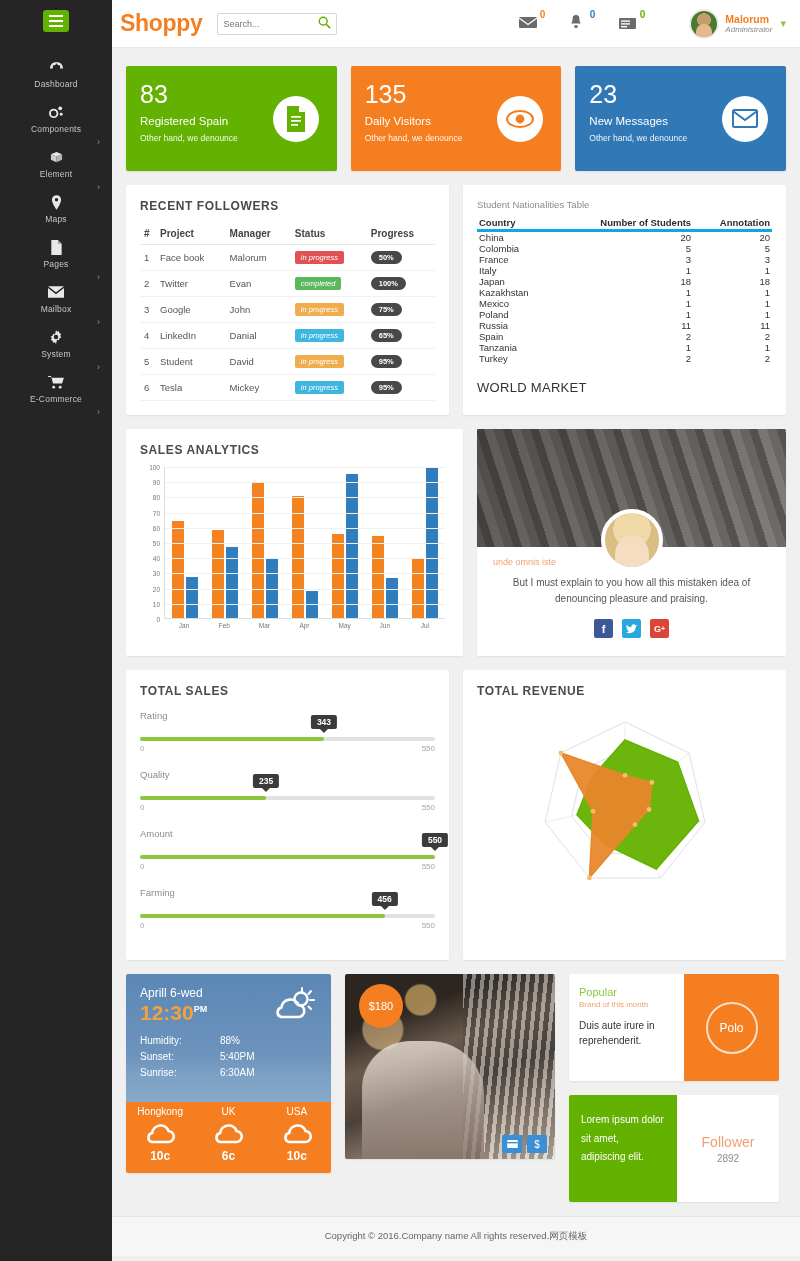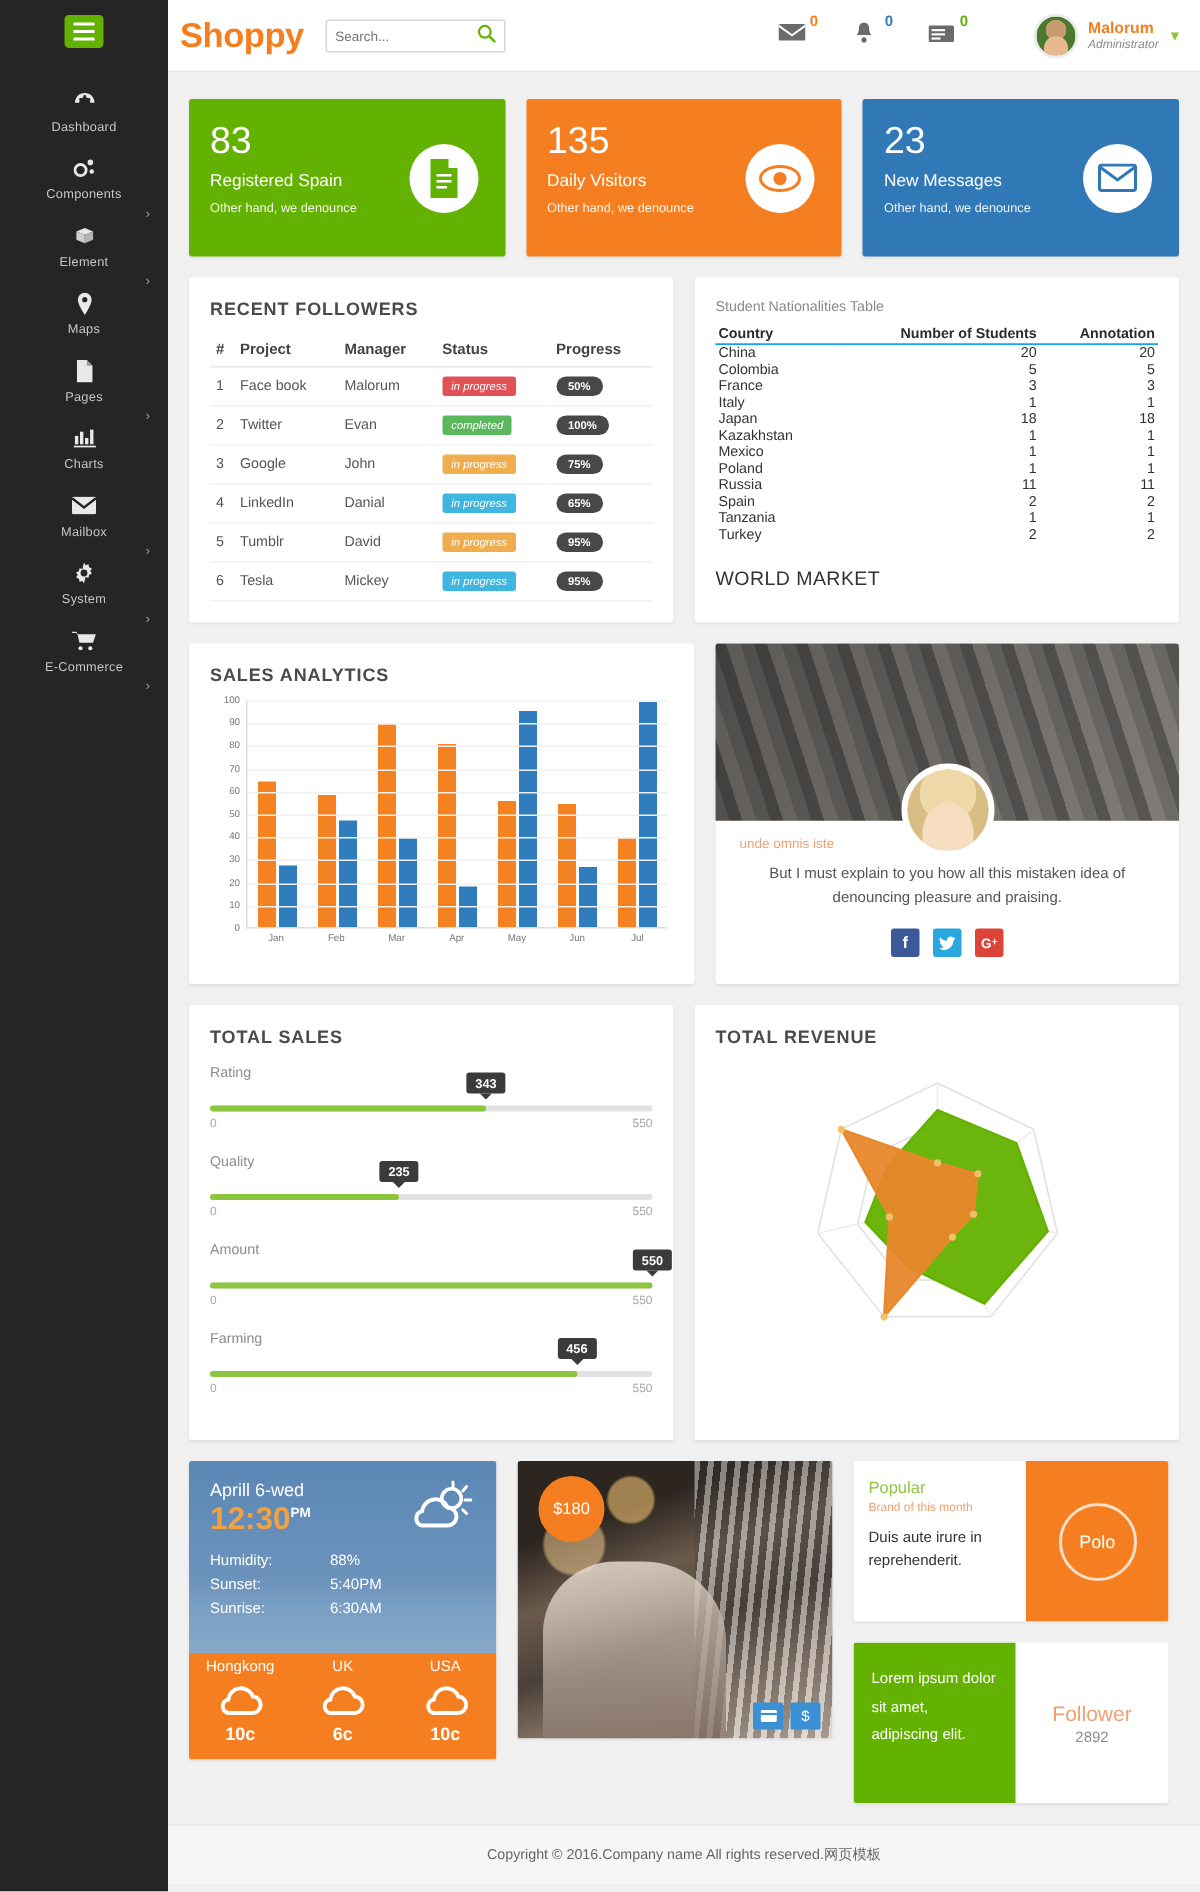--- a/index.html
+++ b/index.html
@@ -127,21 +127,21 @@
   .prog {
     display: inline-block; font-size: 7.5px; color: #fff; background: #484848;
     border-radius: 9px; padding: 2px 8px; font-weight: bold;
   }
 
   
   .nat-sub { font-size: 9.5px; color: #8b8b8b; margin-bottom: 6px; }
   table.nat { width: 100%; border-collapse: collapse; }
   table.nat th {
     font-size: 9.5px; font-weight: bold; color: #2b2b2b; padding: 1px 2px;
-    border-bottom: 1px solid #0ea5e9;
+    border-bottom: 3px solid #0ea5e9;
   }
   table.nat th:first-child { text-align: left; }
   table.nat th:nth-child(2) { text-align: right; }
   table.nat th:nth-child(3) { text-align: right; }
   table.nat td { font-size: 9.5px; color: #333; padding: 0 2px; }
   table.nat td:first-child { text-align: left; }
   table.nat td:nth-child(2), table.nat td:nth-child(3) { text-align: right; }
   .world-market { font-size: 13px; font-weight: normal; color: #333; margin-top: 16px; letter-spacing: .3px; }
 
   
@@ -362,32 +362,20 @@
       <span class="nav-ico">
         <svg width="12" height="15" viewBox="0 0 12 16">
             <path fill="#e8e8e8" d="M1 0h7l4 4v12H1z"></path>
             <path fill="#9a9a9a" d="M8 0l4 4H8z"></path>
           </svg>
       </span>
       <span class="nav-label">Pages</span>
       <span class="nav-caret">›</span>
     </div>
 
-    <div class="nav-item">
-      <span class="nav-ico">
-        <svg width="15" height="14" viewBox="0 0 16 15">
-            <rect x="1" y="6" width="2.4" height="6" fill="#e8e8e8"></rect>
-            <rect x="4.6" y="3" width="2.4" height="9" fill="#e8e8e8"></rect>
-            <rect x="8.2" y="7.5" width="2.4" height="4.5" fill="#e8e8e8"></rect>
-            <rect x="11.8" y="1.5" width="2.4" height="10.5" fill="#e8e8e8"></rect>
-            <rect x="0" y="13" width="16" height="1.2" fill="#e8e8e8"></rect>
-          </svg>
-      </span>
-      <span class="nav-label">Charts</span>
-    </div>
 
     <div class="nav-item">
       <span class="nav-ico">
         <svg width="16" height="12" viewBox="0 0 18 13">
             <rect x="0" y="0" width="18" height="13" rx="1" fill="#e8e8e8"></rect>
             <path d="M0 1l9 7 9-7" fill="none" stroke="#252525" stroke-width="1.8"></path>
           </svg>
       </span>
       <span class="nav-label">Mailbox</span>
       <span class="nav-caret">›</span>
@@ -546,21 +534,21 @@
               </tr>
               <tr>
                 <td>4</td>
                 <td>LinkedIn</td>
                 <td>Danial</td>
                 <td><span class="pill" style="background:#3fb6e0">in progress</span></td>
                 <td><span class="prog">65%</span></td>
               </tr>
               <tr>
                 <td>5</td>
-                <td>Tumblr</td>
+                <td>Student</td>
                 <td>David</td>
                 <td><span class="pill" style="background:#f0ad4e">in progress</span></td>
                 <td><span class="prog">95%</span></td>
               </tr>
               <tr>
                 <td>6</td>
                 <td>Tesla</td>
                 <td>Mickey</td>
                 <td><span class="pill" style="background:#3fb6e0">in progress</span></td>
                 <td><span class="prog">95%</span></td>

